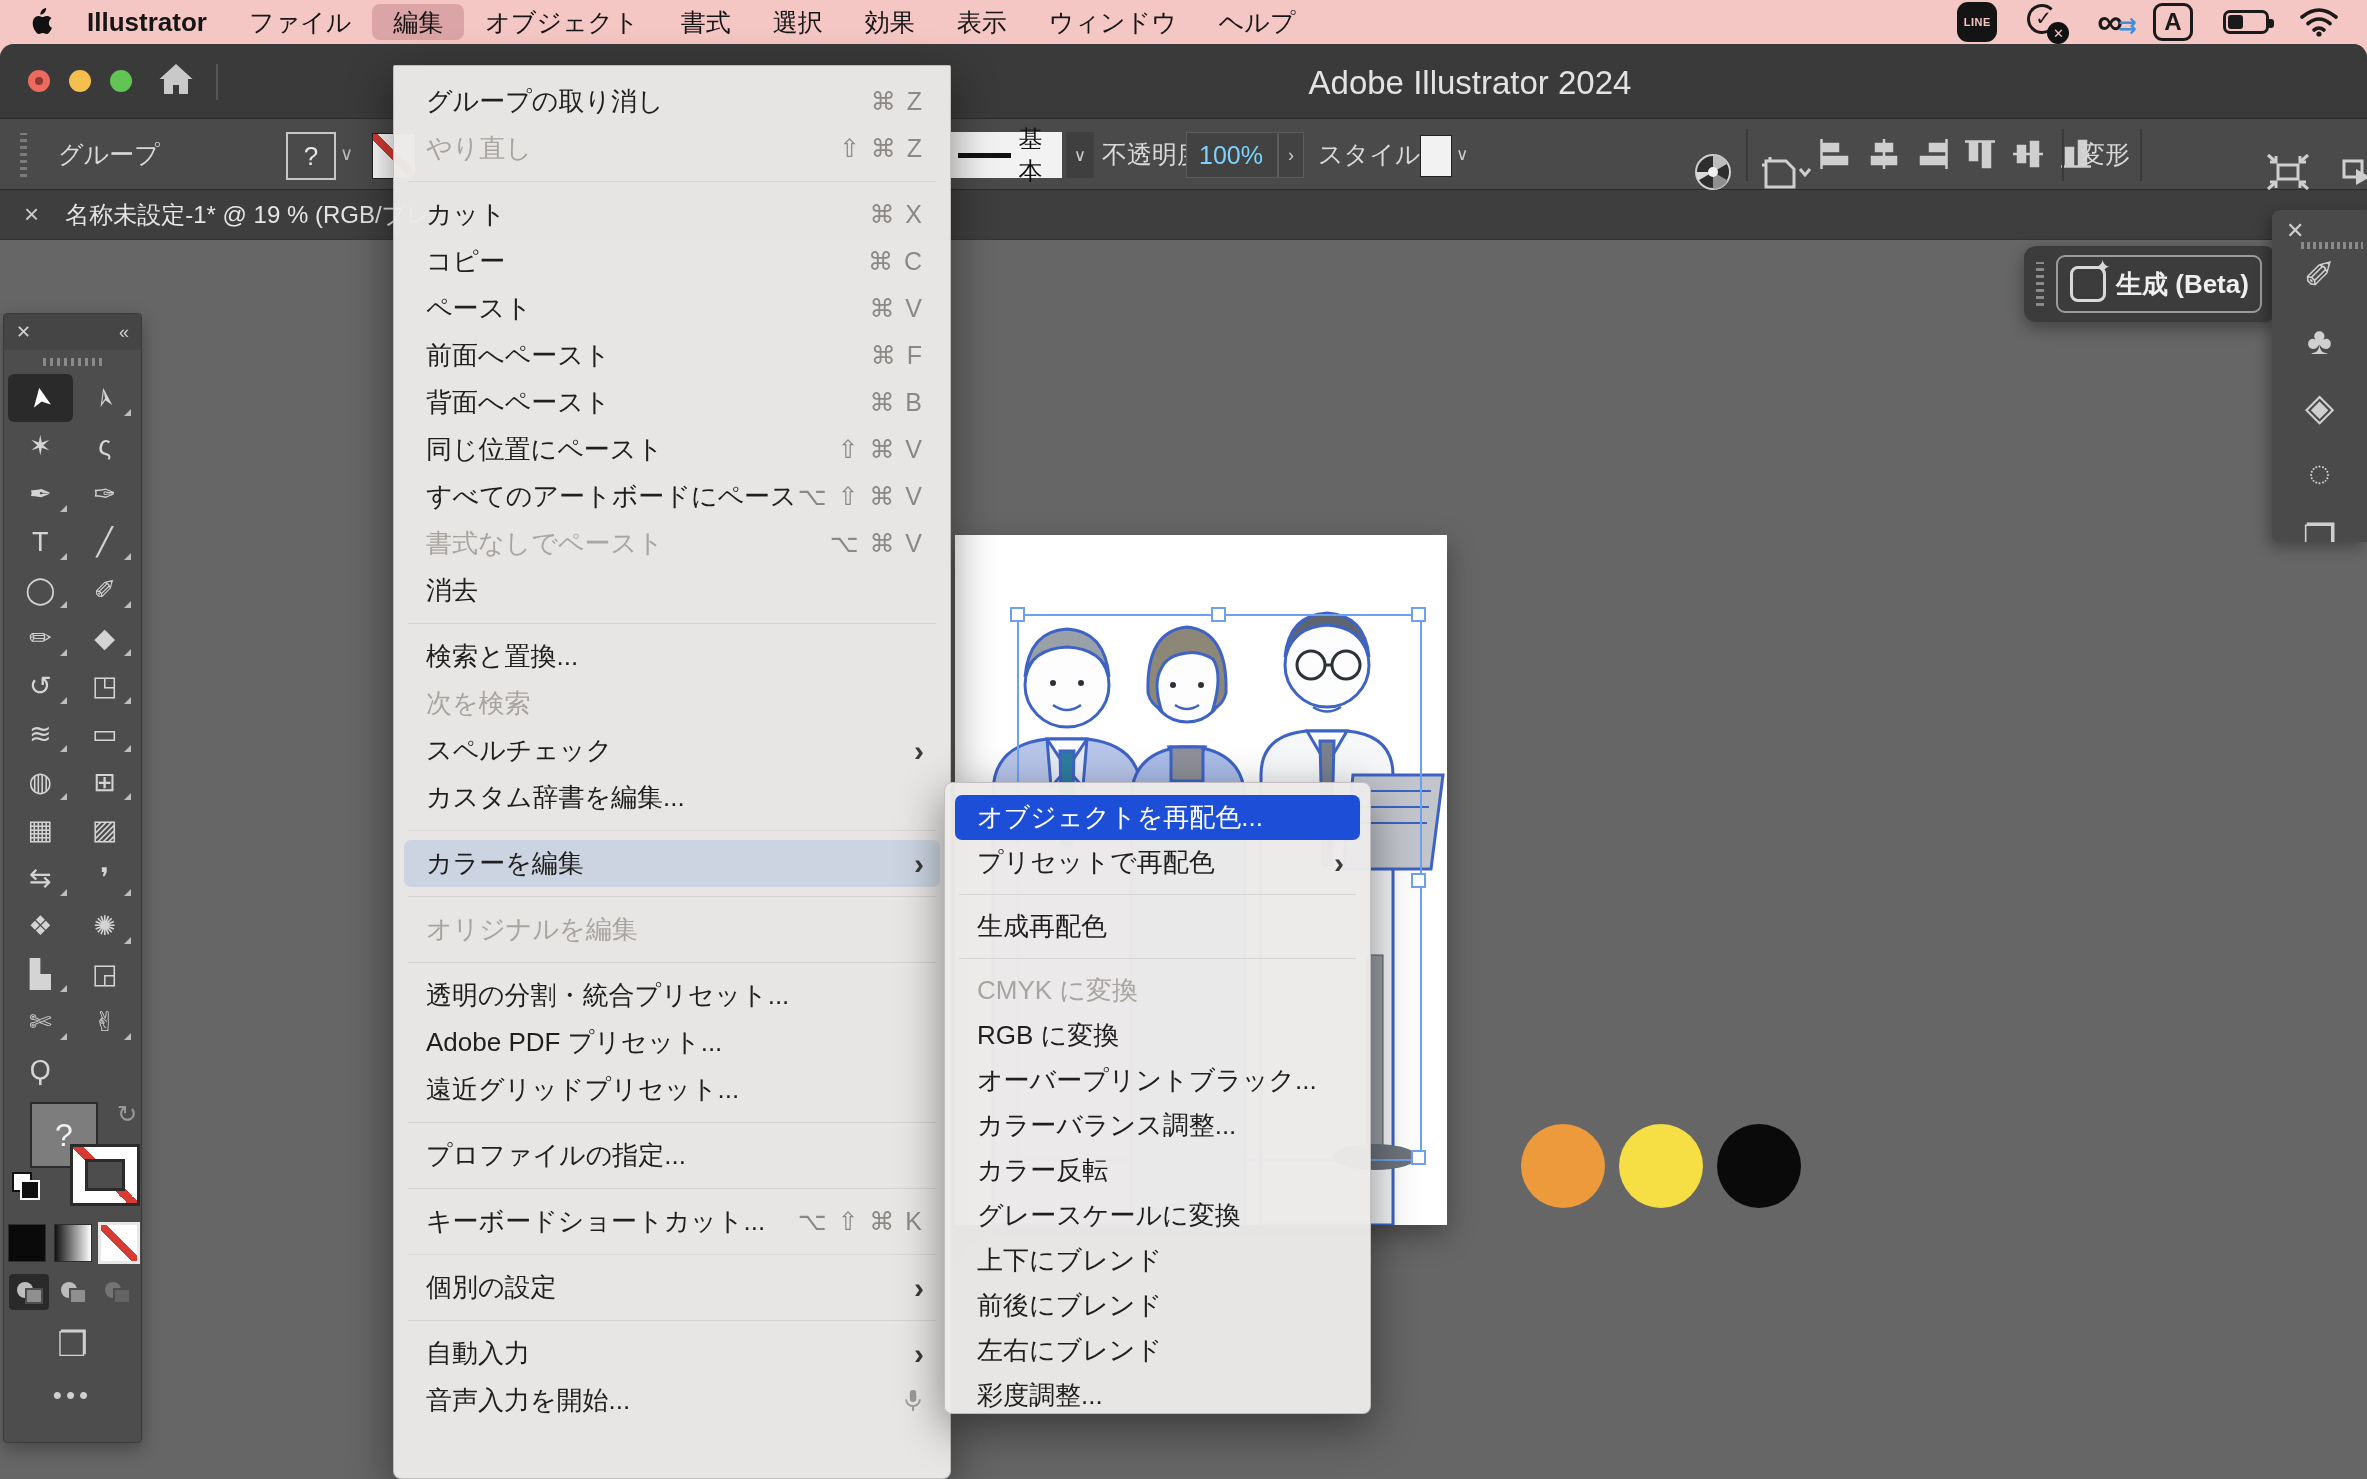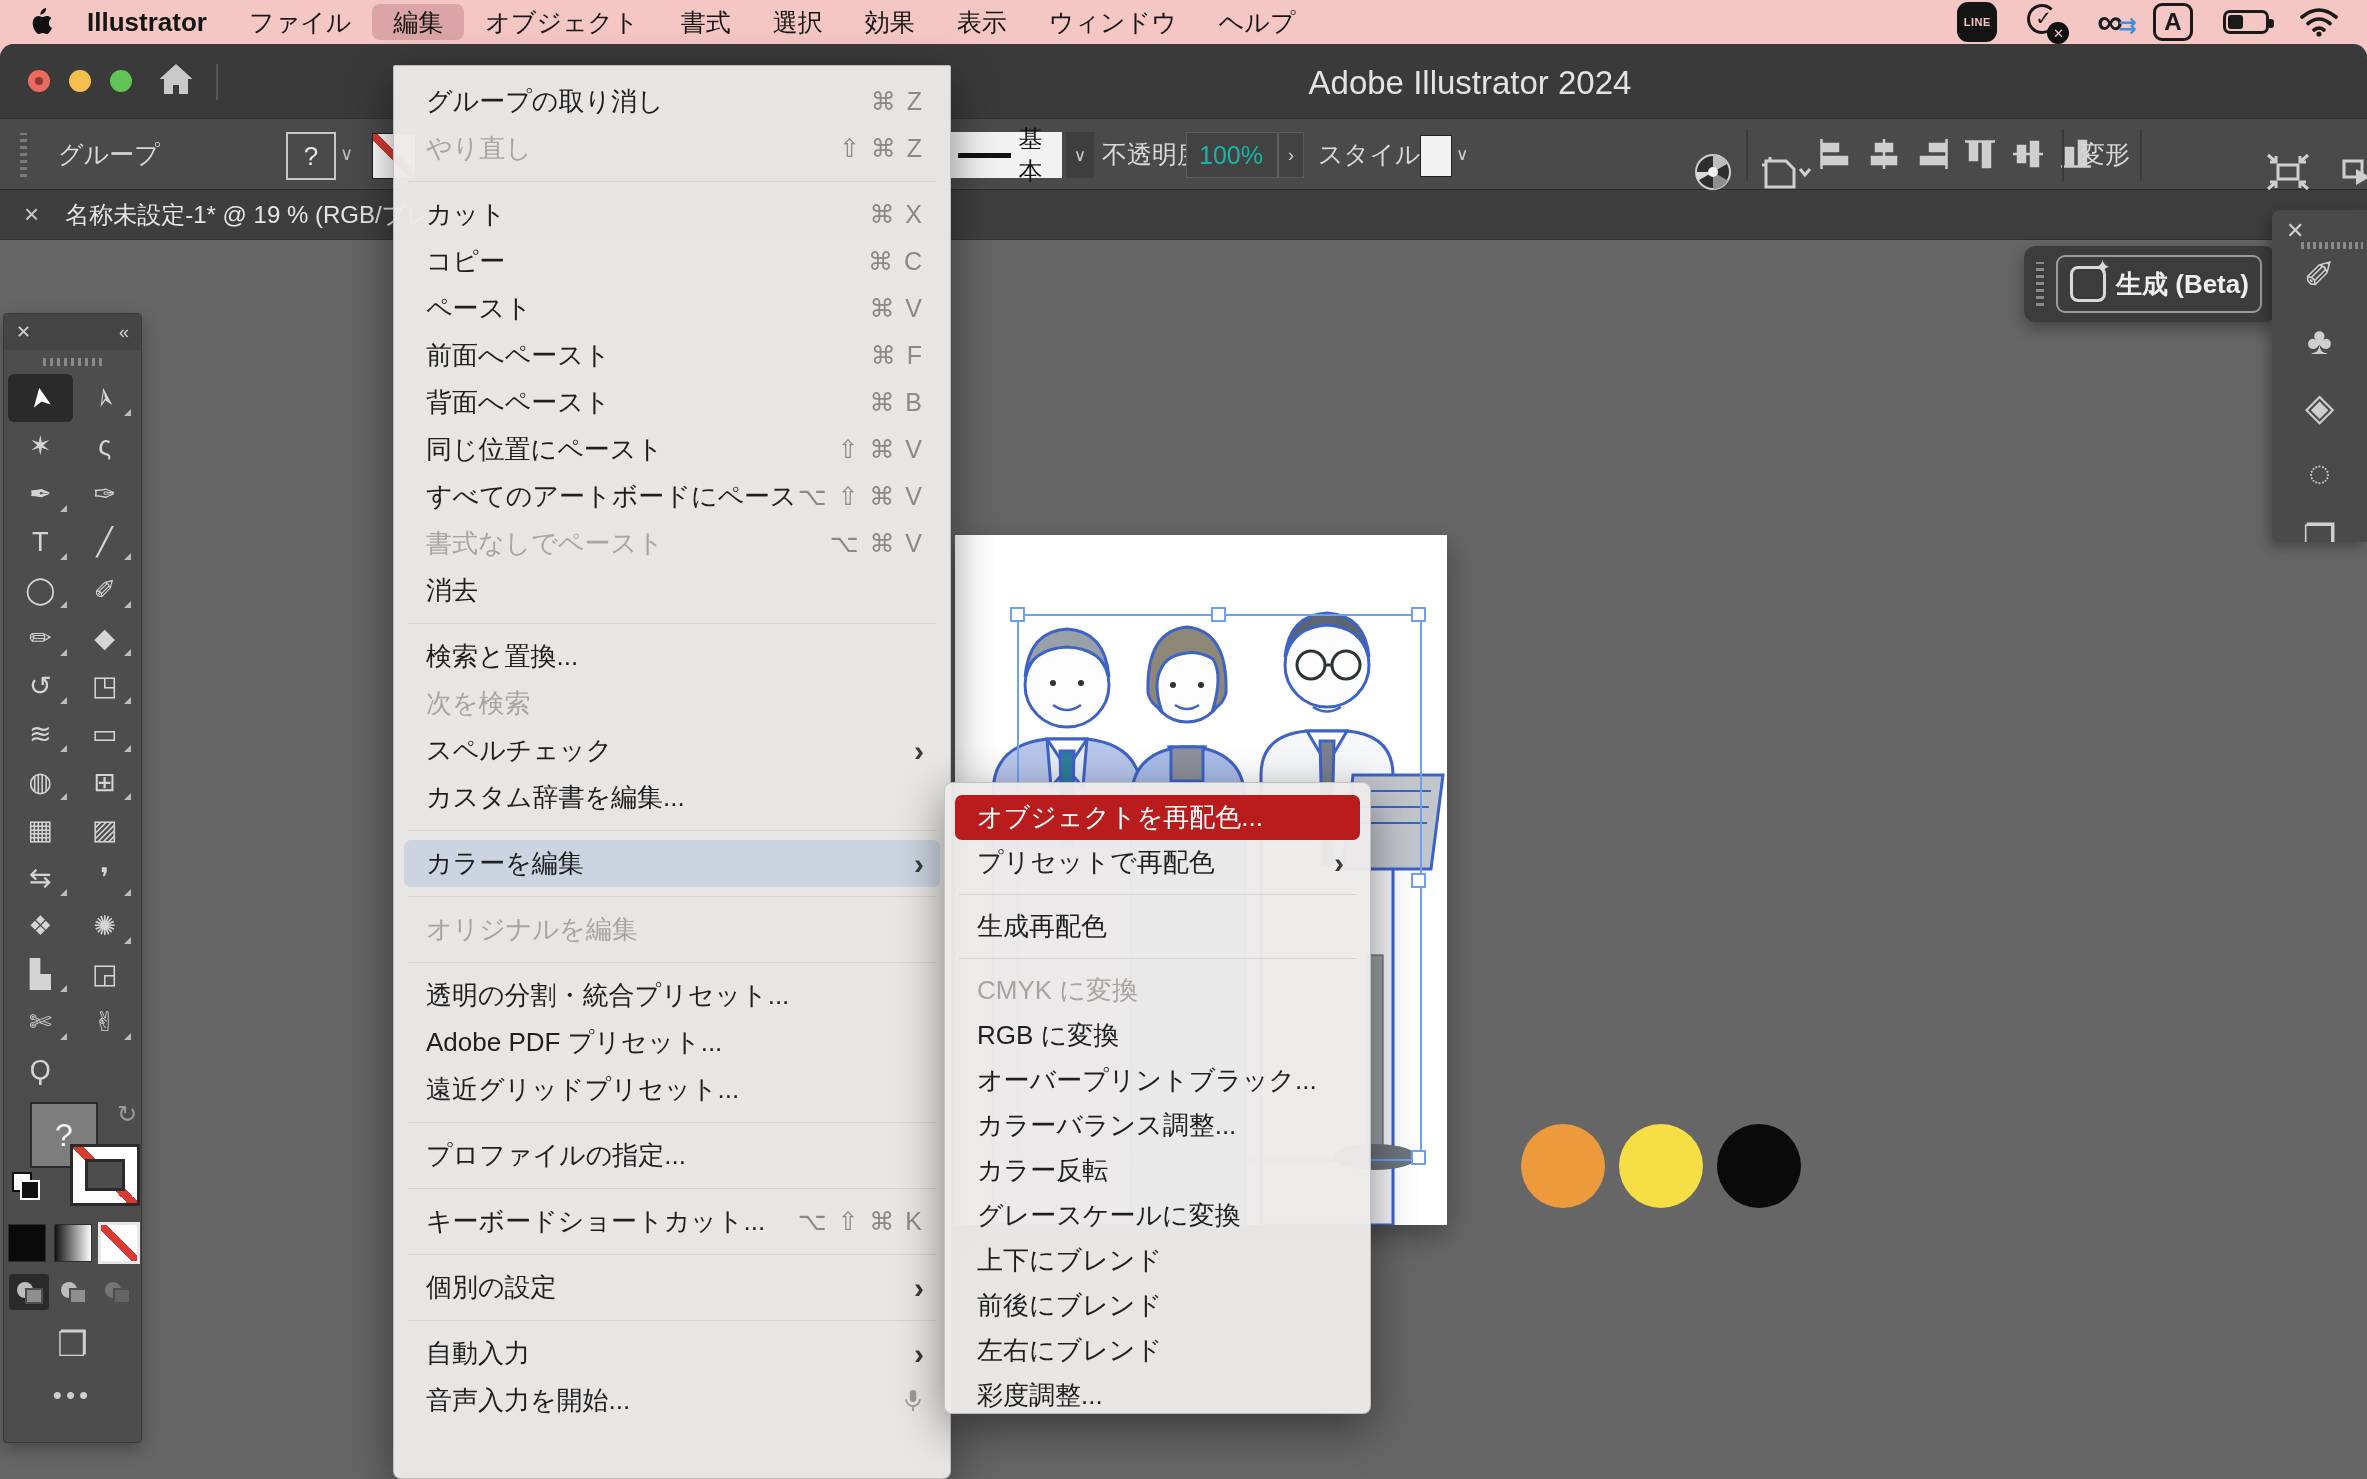--- a/index.html
+++ b/index.html
@@ -47,21 +47,21 @@
   #cb-help{left:286px;width:46px;height:44px;top:13px;border:2px solid #C7C7C7;color:#E6E6E6;font-size:26px;display:flex;align-items:center;justify-content:center;}
   #cb-help-ch{left:340px;font-size:18px;color:#bbb;}
   #cb-noswatch{left:372px;top:14px;width:42px;height:44px;background:#fff;border:1px solid #222;
      background-image:linear-gradient(45deg,transparent 44%,#D83B31 44%,#D83B31 56%,transparent 56%);}
   #cb-stroke{left:950px;top:13px;width:112px;height:46px;background:#F2F2F2;display:flex;align-items:center;}
   #cb-strokeline{width:58px;height:5px;background:#111;margin-left:8px;}
   #cb-strokelbl{color:#111;font-size:24px;margin-left:8px;}
   #cb-stroke-ch{left:1066px;top:13px;width:28px;height:46px;background:#3f3f3f;color:#ccc;font-size:17px;display:flex;align-items:center;justify-content:center;}
   #cb-opacity{left:1102px;}
   .dotted-u{border-bottom:2px dotted #999;padding-bottom:3px;}
-  #cb-opval{left:1186px;top:13px;width:92px;height:46px;background:#424242;border:1px solid #5d5d5d;box-sizing:border-box;color:#14b8a6;font-size:25px;display:flex;align-items:center;padding-left:12px;}
+  #cb-opval{left:1186px;top:13px;width:92px;height:46px;background:#424242;border:1px solid #5d5d5d;box-sizing:border-box;color:#7dd3fc;font-size:25px;display:flex;align-items:center;padding-left:12px;}
   #cb-oparrow{left:1278px;top:13px;width:26px;height:46px;background:#424242;border:1px solid #5d5d5d;box-sizing:border-box;color:#ccc;font-size:18px;display:flex;align-items:center;justify-content:center;}
   #cb-style{left:1318px;}
   #cb-stswatch{left:1420px;top:16px;width:30px;height:40px;background:#F2F2F2;border:1px solid #222;}
   #cb-st-ch{left:1456px;font-size:17px;color:#ccc;}
   #cb-wheel{left:1694px;top:18px;}
   .cb-vsep{width:2px;height:52px;background:#3a3a3a;top:10px;}
   #cb-sep1{left:1746px;} #cb-sep2{left:2062px;} #cb-sep3{left:2140px;}
   #cb-doc{left:1760px;top:18px;}
   #cb-aligns{left:1818px;gap:12px;}
   .alic{width:36px;height:36px;}
@@ -127,21 +127,21 @@
   #editmenu{left:393px;top:46px;width:558px;height:1414px;border-top-left-radius:2px;border-top-right-radius:2px;margin-top:19px;}
   #colorsub{left:944px;top:782px;width:427px;height:632px;}
   .menu-item{height:47px;margin:0 10px;padding:0 16px 0 22px;border-radius:7px;display:flex;align-items:center;font-size:26px;color:#1f1f1f;white-space:nowrap;}
   #colorsub .menu-item{height:45px;font-size:26px;}
   .menu-item .lbl{flex:0 1 auto;overflow:hidden;}
   .menu-item .right{margin-left:auto;display:flex;align-items:center;gap:6px;}
   .menu-item .sc{color:#8B8885;font-size:25px;letter-spacing:2px;}
   .menu-item .arr{color:#3a3a3a;font-size:30px;font-weight:bold;line-height:20px;}
   .menu-item.disabled{color:#A8A4A0;}
   .menu-item.open{background:#CBD4E0;}
-  .menu-item.selected{background:#b91c1c;color:#fff;}
+  .menu-item.selected{background:#1d4ed8;color:#fff;}
   .menu-sep{height:1px;background:#D6D3D1;margin:9px 14px;}
   svg{display:block;}
 </style>
 </head>
 <body>
 
 <div id="app">
 
   <div id="menubar">
     <span id="apple">

